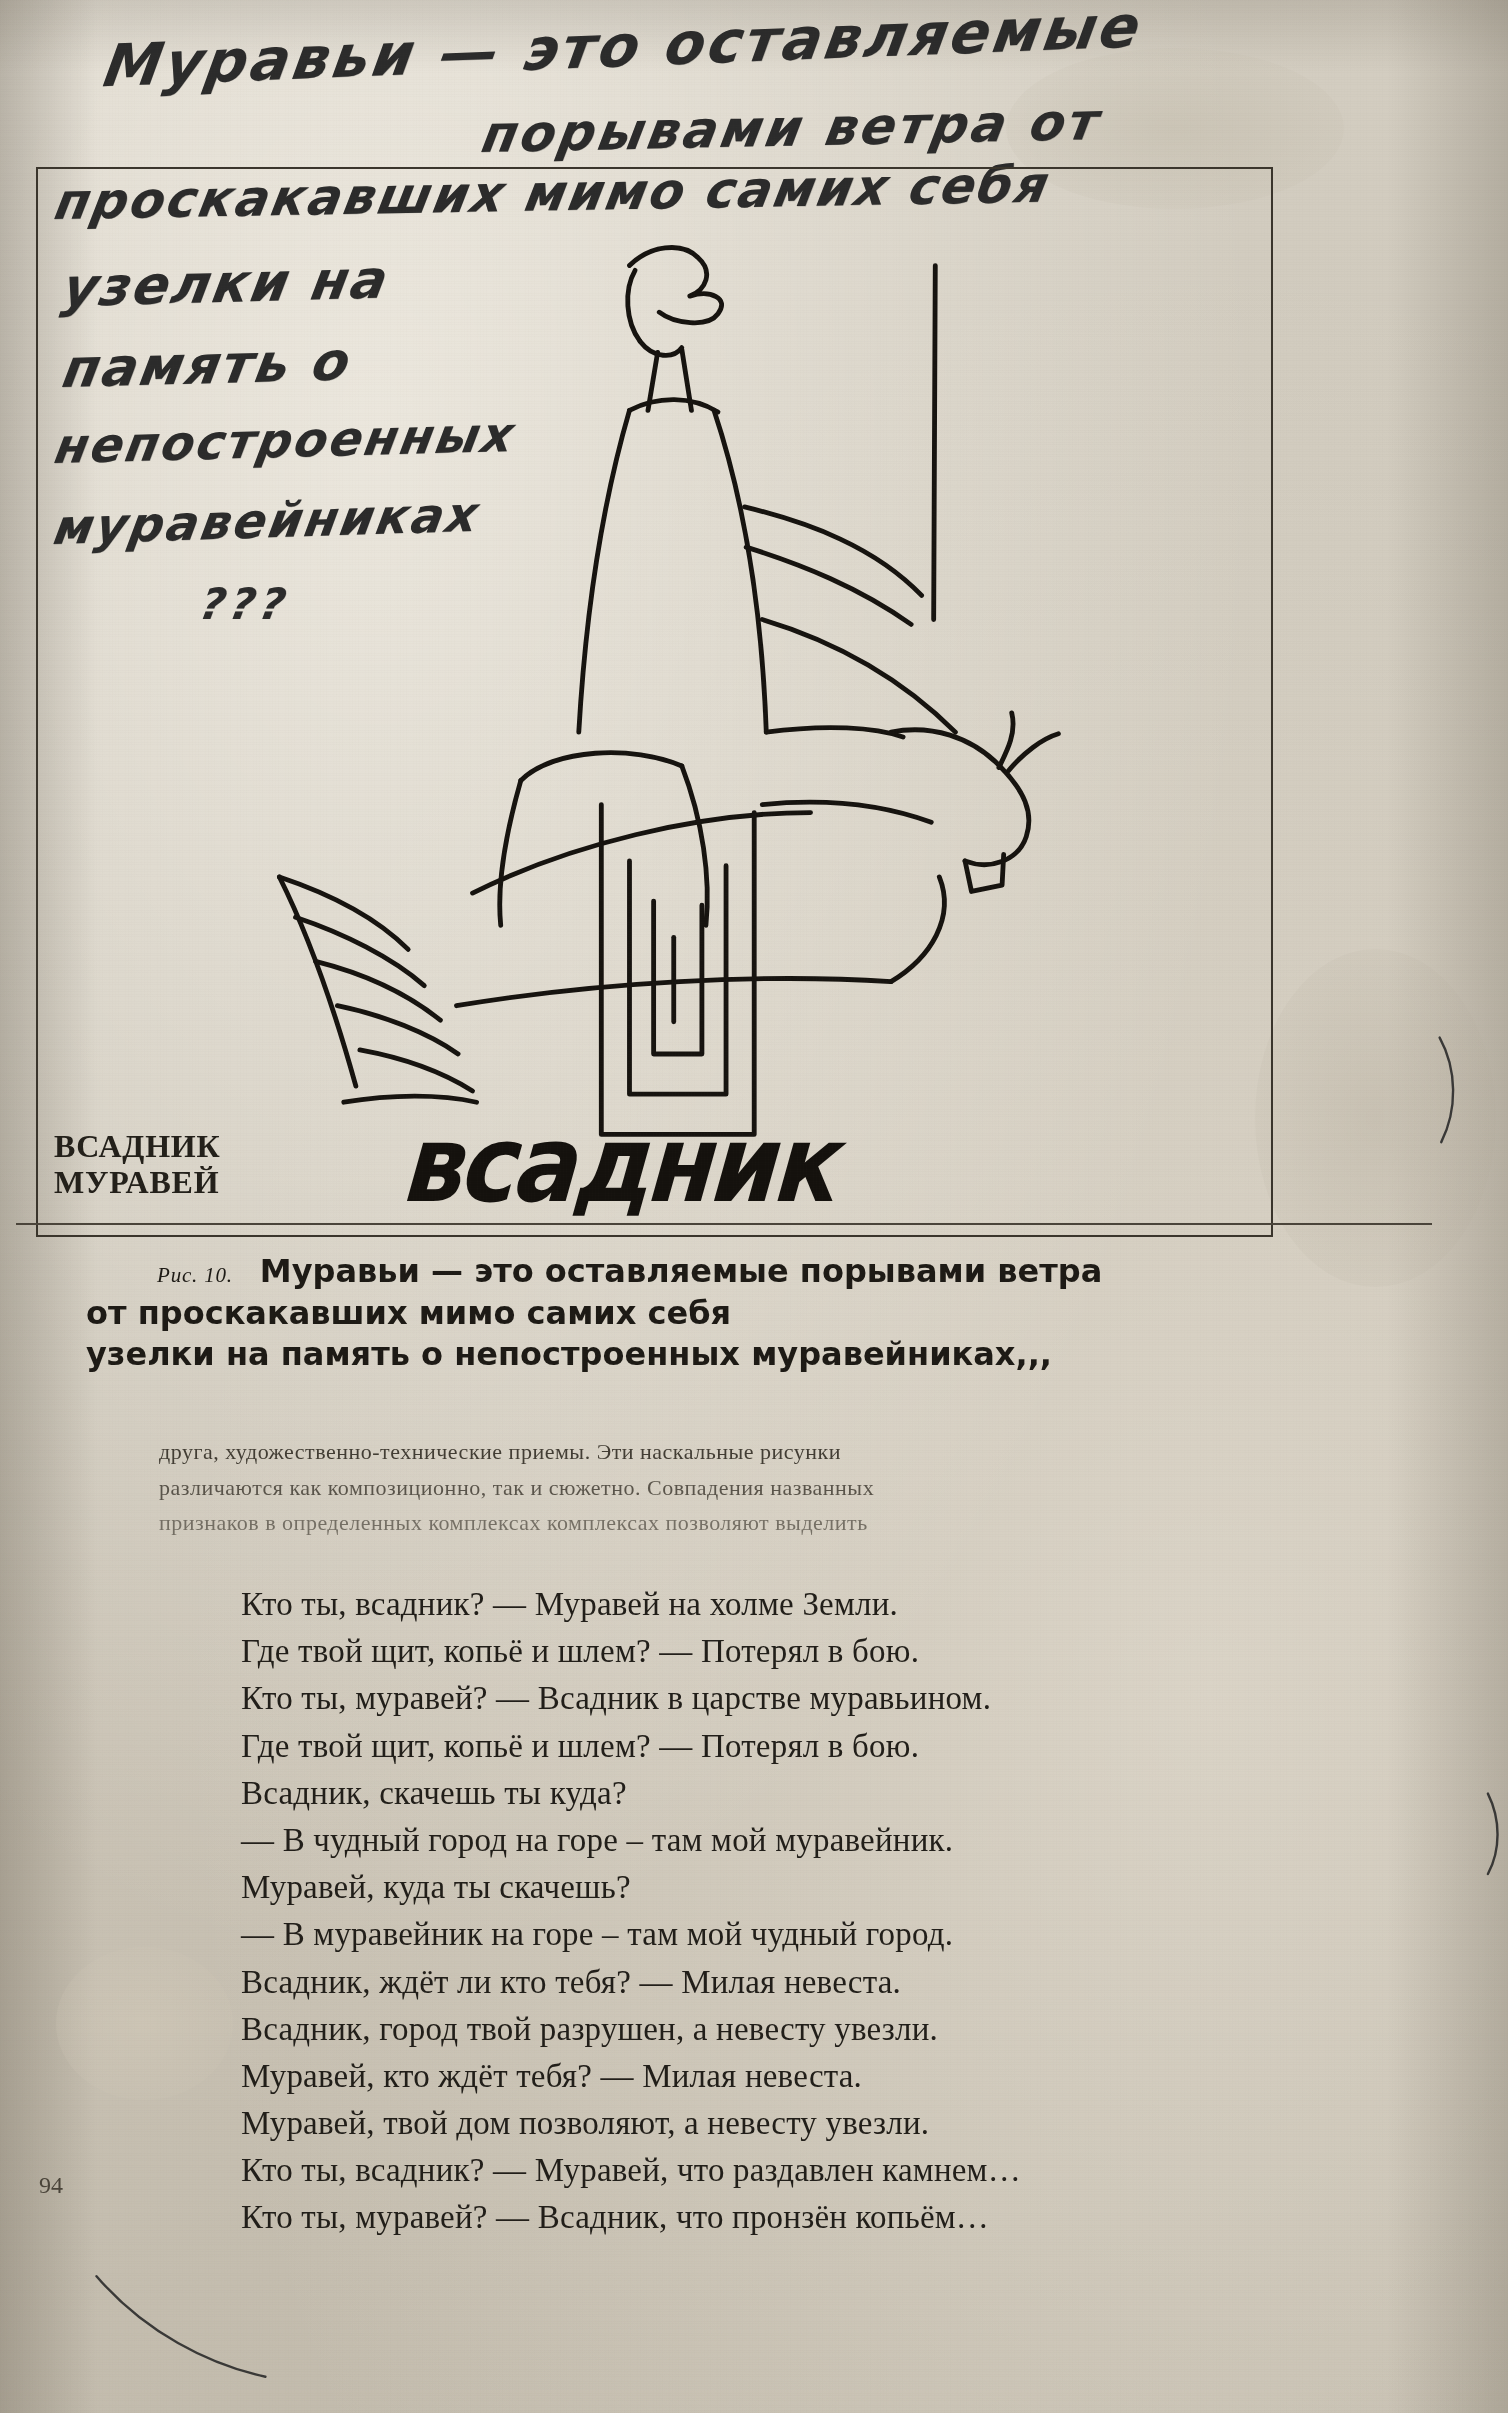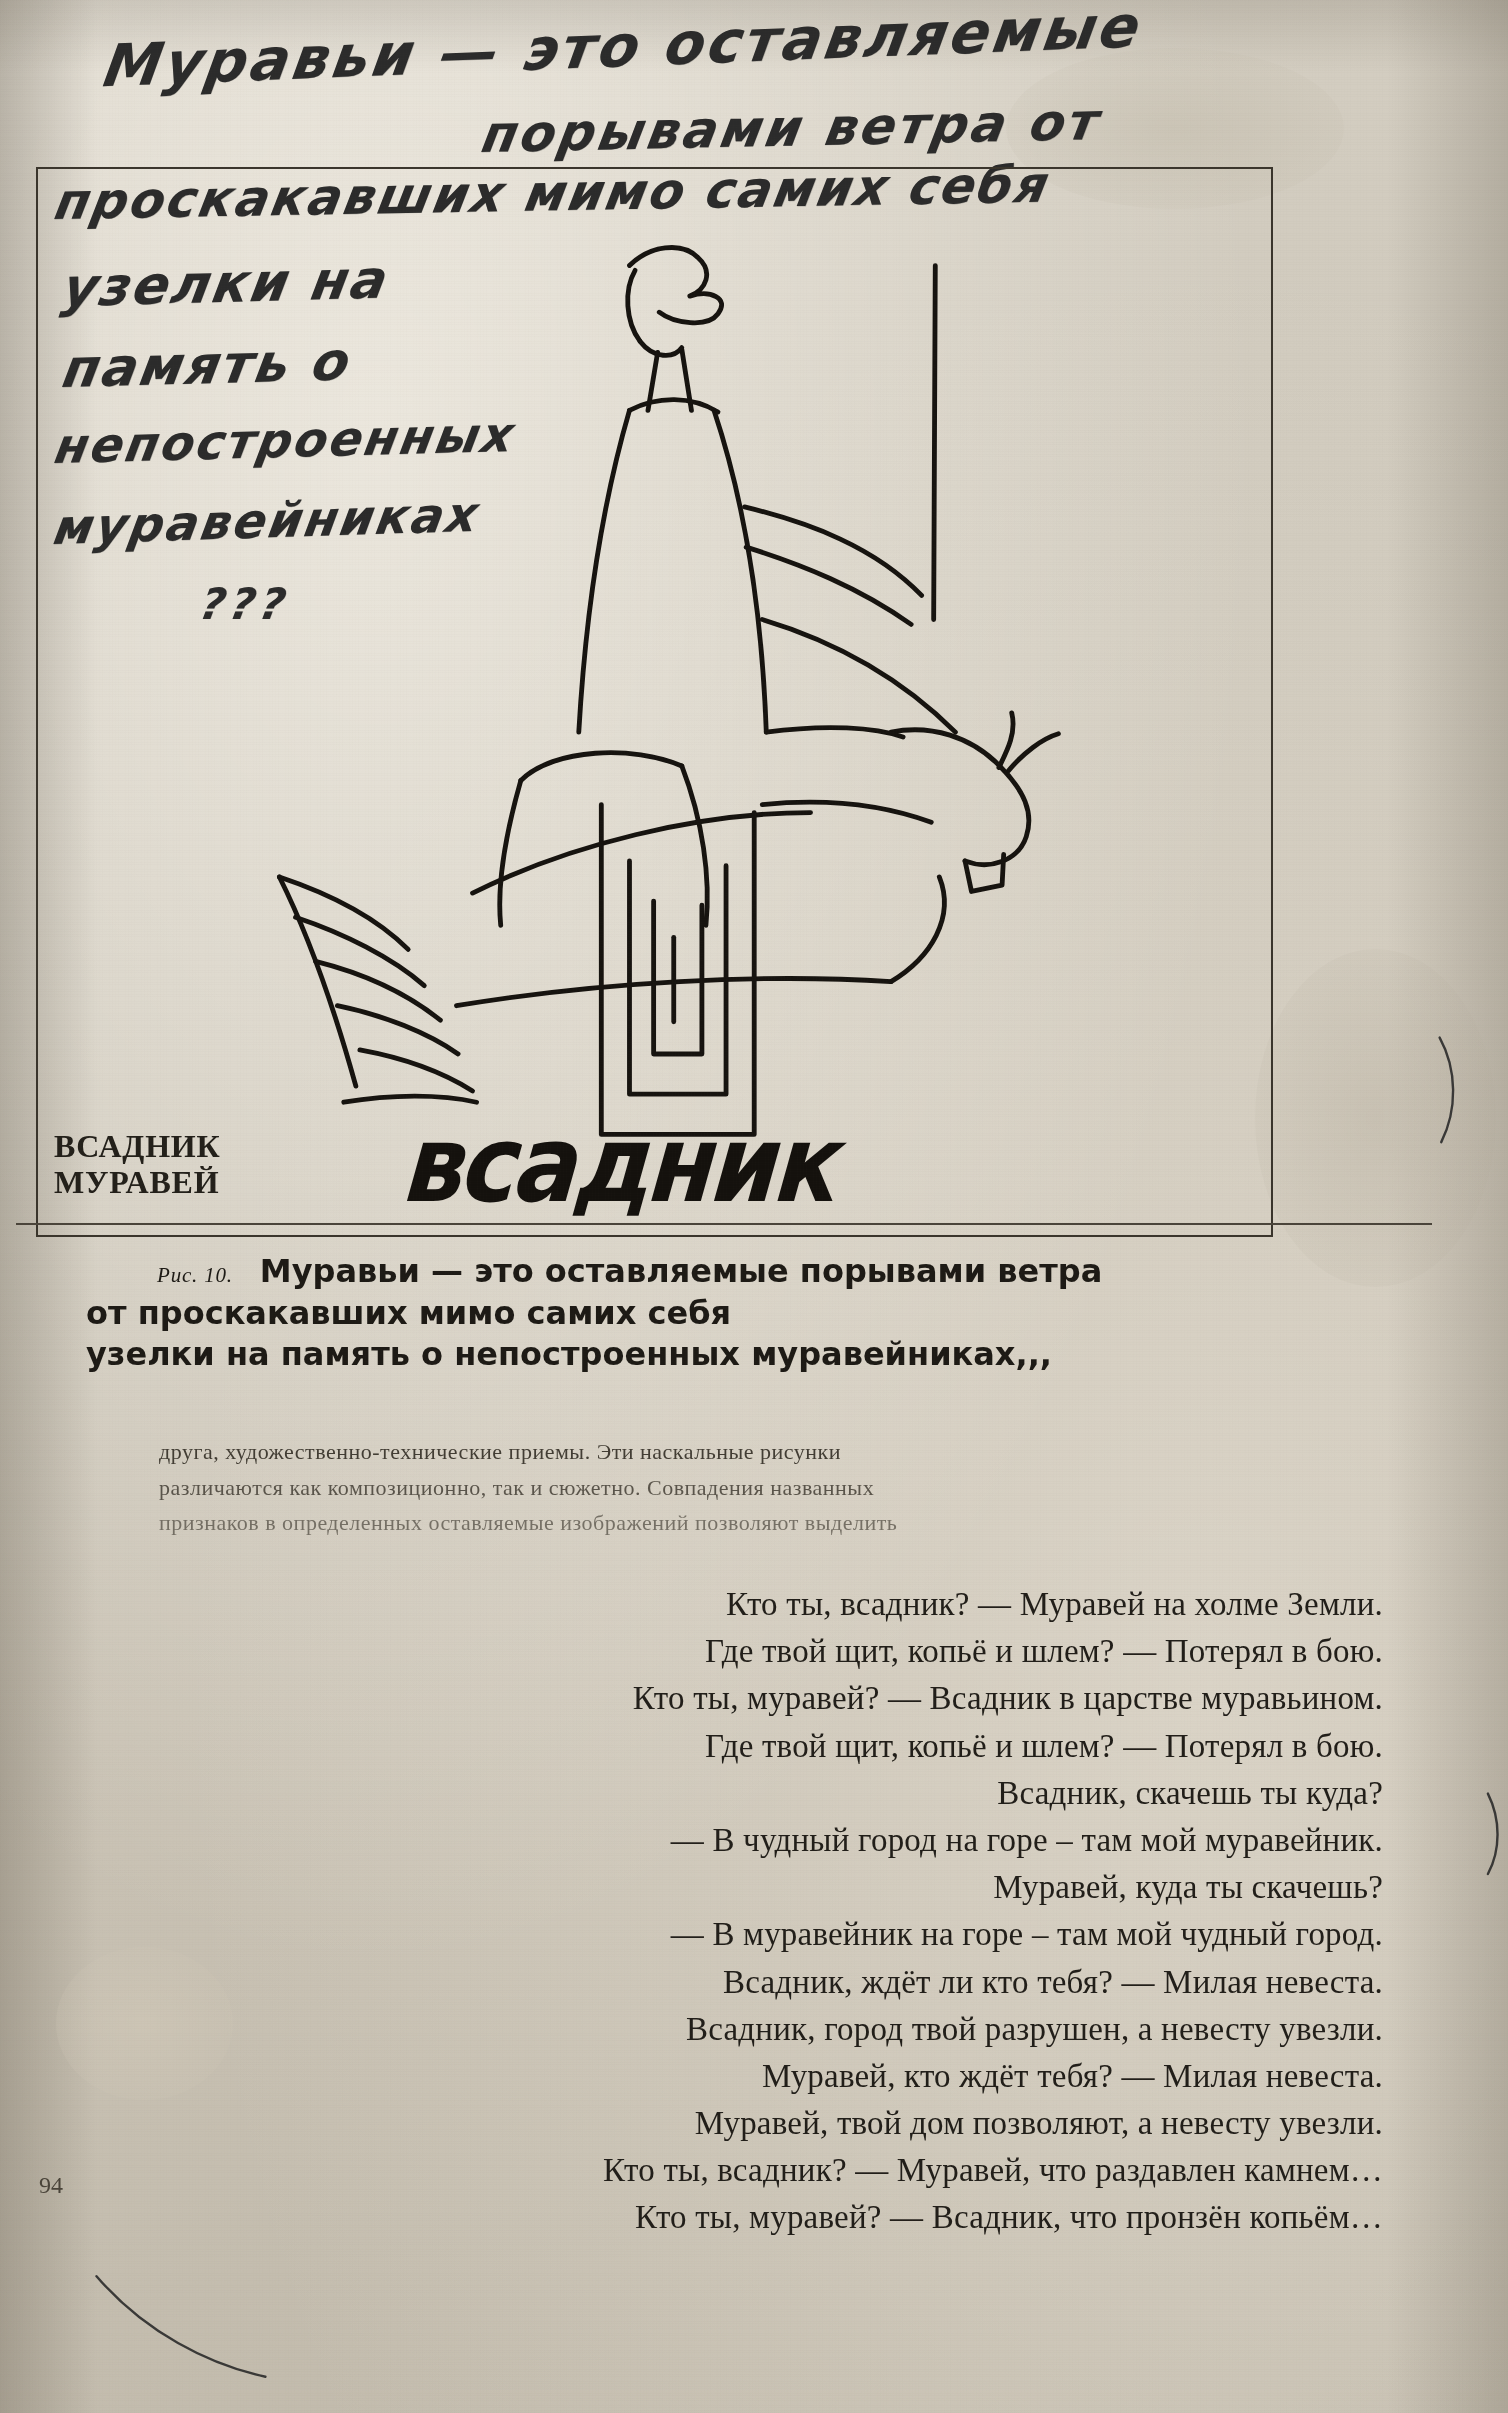--- a/index.html
+++ b/index.html
@@ -137,21 +137,20 @@
   .poem {
     position: absolute;
     left: 241px;
     top: 1581px;
     width: 1142px;
     font-family: "Liberation Serif", serif;
     font-size: 33px;
     line-height: 1.43;
     color: #211e19;
     white-space: nowrap;
-    text-align: right;
   }
   .poem div { letter-spacing: 0.2px; }
 
   .page-number {
     position: absolute;
     left: 39px;
     top: 2172px;
     font-family: "Liberation Serif", serif;
     font-size: 24px;
     color: #4a443a;
@@ -268,21 +267,21 @@
     <div>
       <span class="fignum">Рис. 10.</span><span>Муравьи — это оставляемые порывами ветра</span>
     </div>
     <div style="margin-left:-71px;">от проскакавших мимо самих себя</div>
     <div style="margin-left:-71px;">узелки на память о непостроенных муравейниках,,,</div>
   </div>
 
   <div class="body-para">
     <span class="l1">друга, художественно-технические приемы. Эти наскальные рисунки</span>
     <span class="l2">различаются как композиционно, так и сюжетно. Совпадения названных</span>
-    <span class="l3">признаков в определенных оставляемые изображений позволяют выделить</span>
+    <span class="l3">признаков в определенных комплексах комплексах позволяют выделить</span>
   </div>
 
   <div class="poem">
     <div>Кто ты, всадник? — Муравей на холме Земли.</div>
     <div>Где твой щит, копьё и шлем? — Потерял в бою.</div>
     <div>Кто ты, муравей? — Всадник в царстве муравьином.</div>
     <div>Где твой щит, копьё и шлем? — Потерял в бою.</div>
     <div>Всадник, скачешь ты куда?</div>
     <div>— В чудный город на горе – там мой муравейник.</div>
     <div>Муравей, куда ты скачешь?</div>

